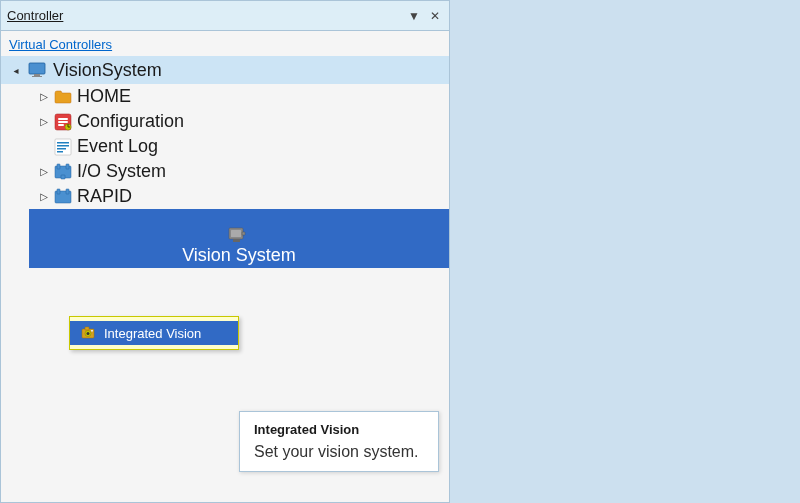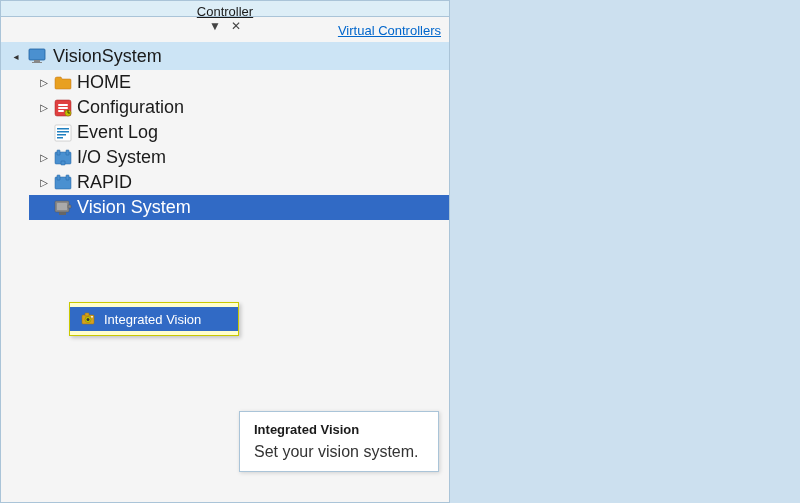--- a/index.html
+++ b/index.html
@@ -29,22 +29,21 @@
       position: relative;
     }
 
     .panel-header {
       display: flex;
       align-items: center;
       justify-content: space-between;
       background: #ddeef7;
       border-bottom: 1px solid #aac4d8;
       padding: 3px 6px;
-      height: 16px;
-      flex-direction: column;
+      height: 30px;
     }
 
     .panel-title {
       font-size: 13px;
       font-weight: 500;
       color: #1a1a1a;
       text-decoration: underline;
       cursor: pointer;
     }
 
@@ -59,21 +58,20 @@
       color: #444;
       cursor: pointer;
       padding: 0 3px;
     }
 
     .panel-content {
       flex: 1;
       padding: 4px 0;
       overflow-y: auto;
       position: relative;
-      text-align: right;
     }
 
     .virtual-controllers-label {
       padding: 2px 8px 4px 8px;
       font-size: 13px;
       text-decoration: underline;
       color: #0066cc;
       cursor: pointer;
     }
 
@@ -302,21 +300,21 @@
           <div class="tree-icon">
             <svg width="18" height="18" viewBox="0 0 18 18">
               <rect x="1" y="3" width="16" height="12" rx="1" fill="#4a90d0" stroke="#2060a0" stroke-width="0.5"></rect>
               <rect x="3" y="1" width="3" height="5" rx="0.5" fill="#4a90d0" stroke="#2060a0" stroke-width="0.5"></rect>
               <rect x="12" y="1" width="3" height="5" rx="0.5" fill="#4a90d0" stroke="#2060a0" stroke-width="0.5"></rect>
             </svg>
           </div>
           <span class="tree-label">RAPID</span>
         </div>
 
-        <div class="tree-item" style="background:#316ac5; color:white;">
+        <div class="tree-item" style="background:#316ac5; color:white;flex-direction:column;">
           <div class="tree-expander" style="width:14px;"></div>
           <div class="tree-icon">
             <svg width="18" height="18" viewBox="0 0 18 18">
               <rect x="1" y="2" width="14" height="11" rx="1" fill="#888" stroke="#555" stroke-width="0.5"></rect>
               <rect x="3" y="4" width="10" height="7" rx="0.5" fill="#aaa"></rect>
               <rect x="14" y="6" width="3" height="3" rx="0.5" fill="#888" stroke="#555" stroke-width="0.5"></rect>
               <rect x="5" y="13" width="7" height="3" rx="0.5" fill="#666"></rect>
             </svg>
           </div>
           <span class="tree-label" style="color:white;">Vision System</span>

